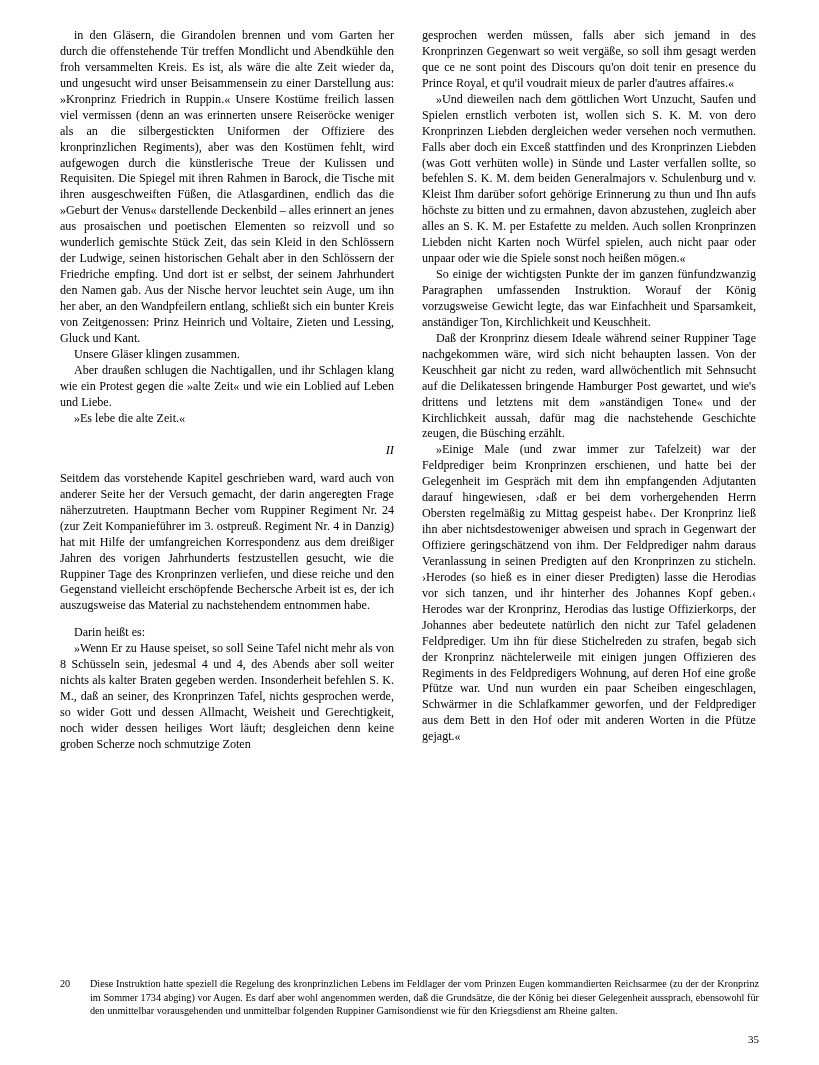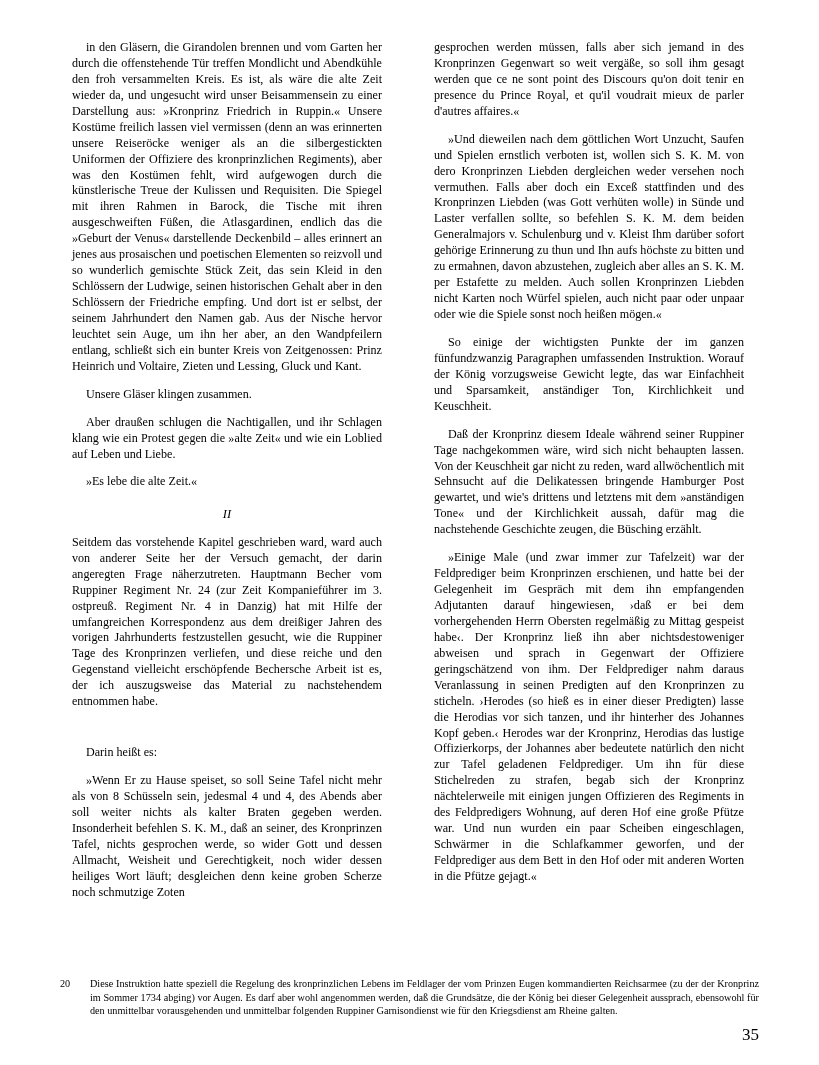--- a/index.html
+++ b/index.html
@@ -25,28 +25,28 @@
   }
   .col {
     width: 334px;
     font-size: 12.1px;
     line-height: 1.318;
     text-align: justify;
     text-justify: inter-word;
     hyphens: manual;
   }
   p {
-    margin: 12px;
+    margin: 0;
     text-indent: 1.15em;
   }
   p.noindent {
     text-indent: 0;
   }
   .chapnum {
-    text-align: center;
+    text-align: right;
     font-style: italic;
     font-weight: normal;
     margin: 16px 0 12px 0;
     text-indent: 0;
     font-size: 12.5px;
   }
   .italic-block {
     text-indent: 0;
   }
   .gap {
@@ -73,21 +73,21 @@
     width: 20px;
     flex: 0 0 20px;
   }
   .footnote-text {
     flex: 1 1 auto;
   }
   .folio {
     position: absolute;
     right: 60px;
     bottom: 20px;
-    font-size: 17px;
+    font-size: 11px;
   }
 </style>
 </head>
 <body>
 
 <div class="page">
 
   <div class="columns">
 
     <div class="col">

